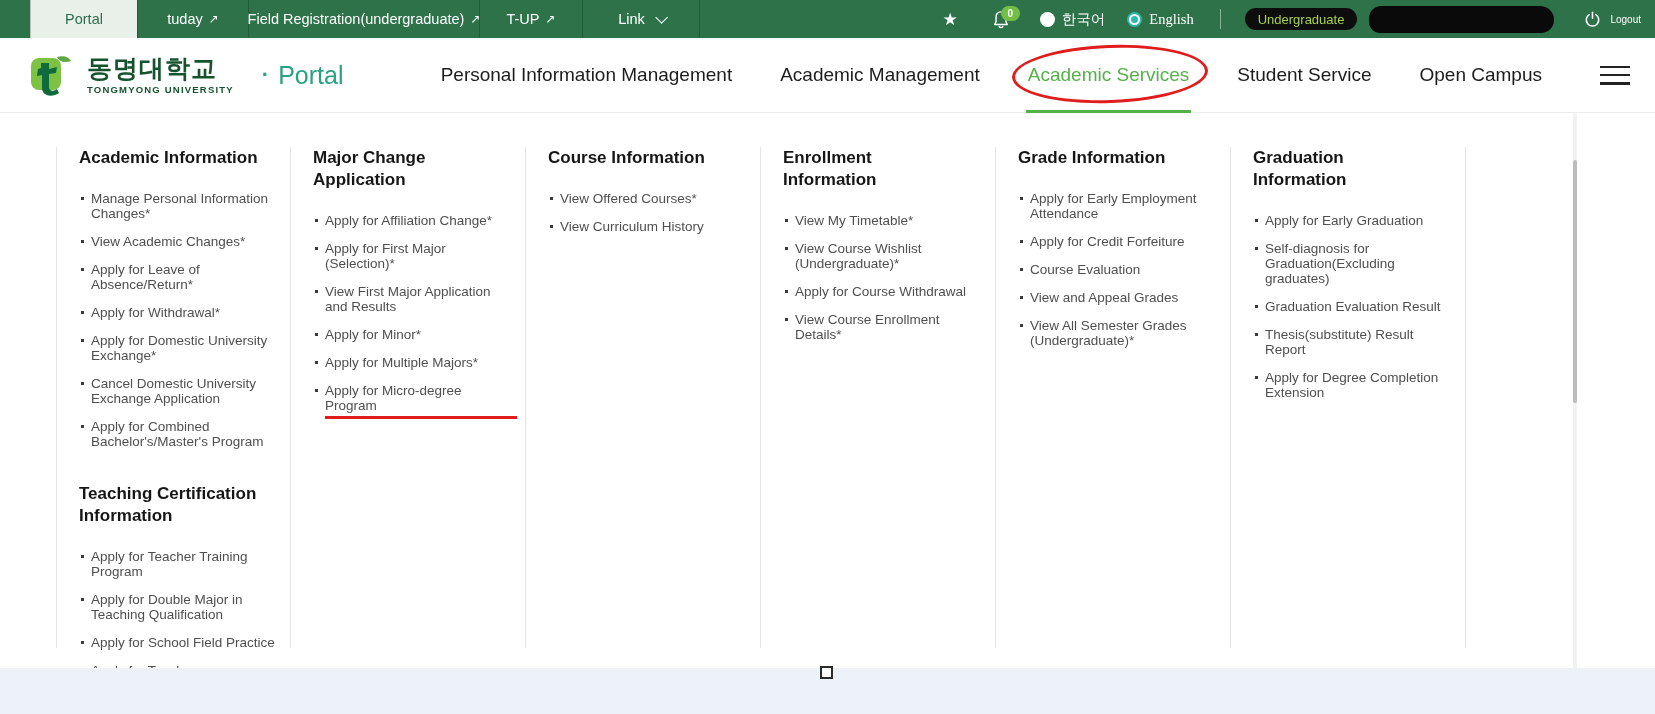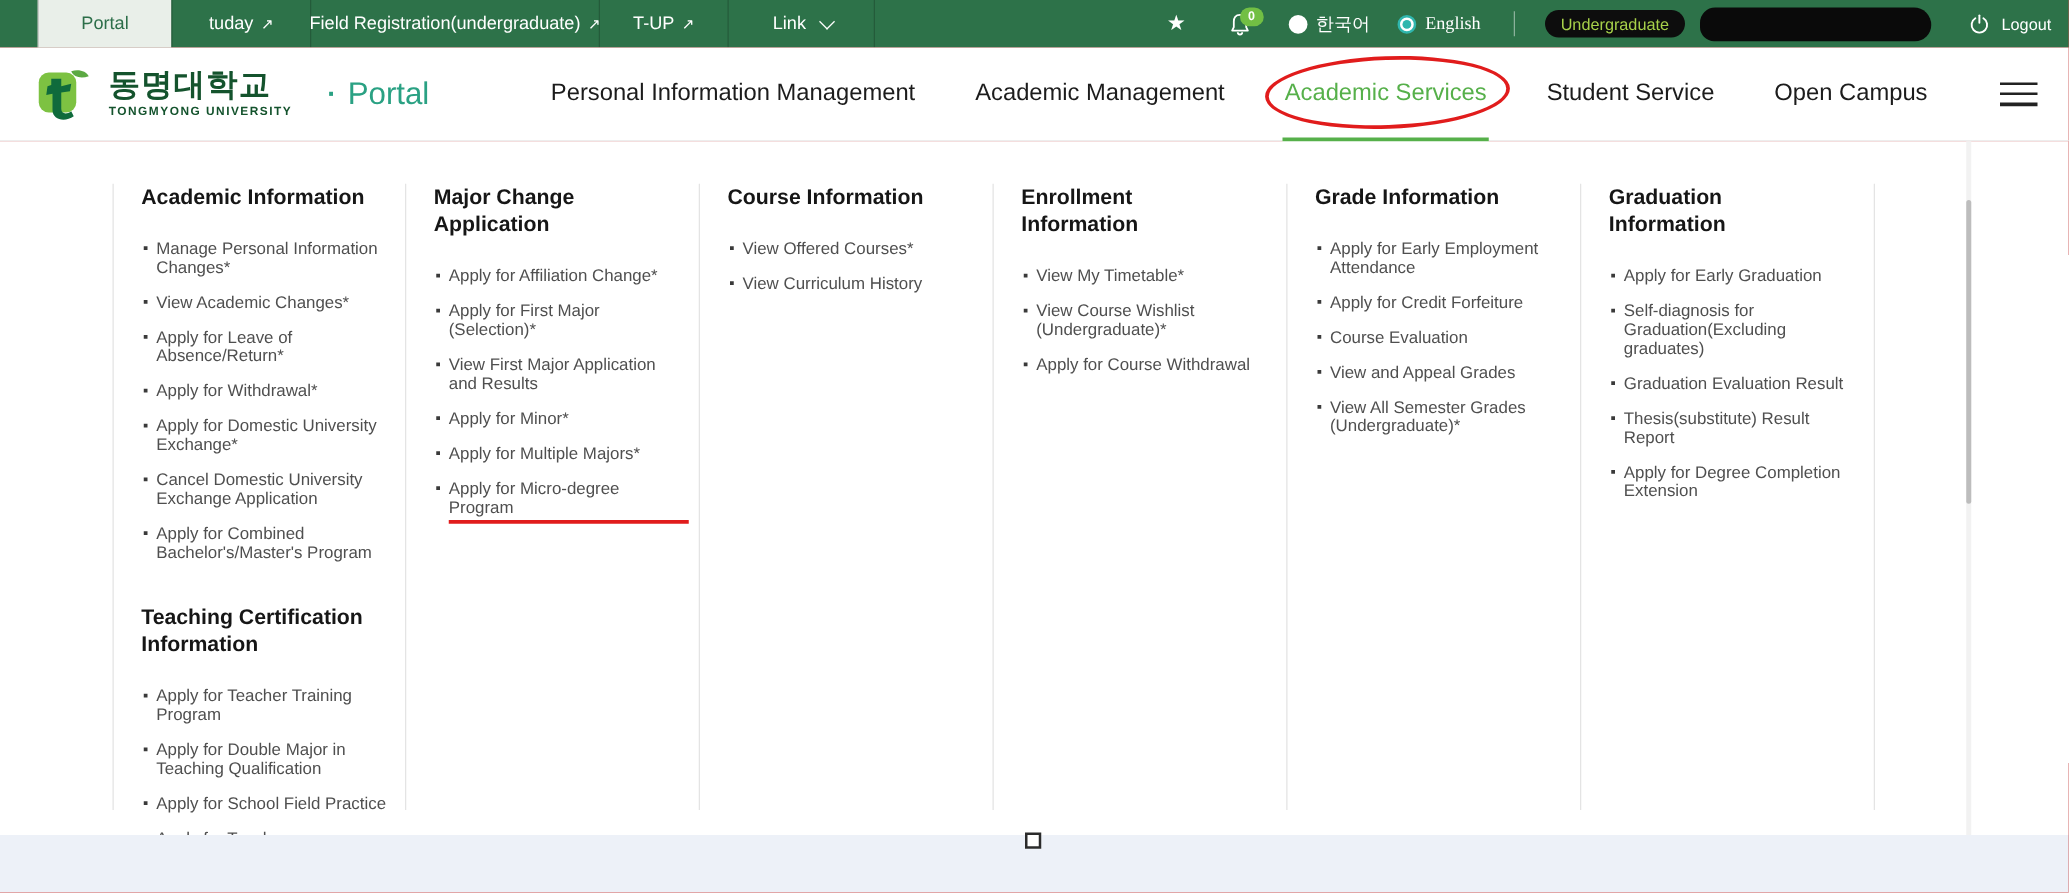--- a/index.html
+++ b/index.html
@@ -27,21 +27,21 @@
   .bell-badge{position:absolute;right:-10px;top:-4px;min-width:15px;height:15px;border-radius:8px;background:#72bf44;
               color:#fff;font-size:10px;font-weight:bold;display:flex;align-items:center;justify-content:center;padding:0 2px;}
   .lang-item{display:flex;align-items:center;gap:7px;color:#fff;font-size:14.5px;margin-right:22px;cursor:pointer;font-family:Liberation Serif, serif;}
   .lang-circle{width:15px;height:15px;border-radius:50%;background:#fff;box-sizing:border-box;}
   .lang-circle.selected{background:#fff;border:2px solid #2fb6ad;position:relative;}
   .lang-circle.selected::after{content:'';position:absolute;left:2px;top:2px;width:7px;height:7px;border-radius:50%;background:#2fb6ad;}
   .tb-divider{width:1px;height:20px;background:rgba(255,255,255,0.45);margin:0 24px 0 4px;}
   .role-pill{height:22px;border-radius:11px;background:#0d0d0d;color:#a7d14a;font-size:13px;display:flex;
              align-items:center;padding:0 13px;margin-right:12px;white-space:nowrap;}
   .redaction{width:185px;height:27px;background:#0a0a0a;border-radius:14px 16px 15px 13px;margin-right:30px;}
-  .logout{display:flex;align-items:center;gap:9px;color:#fff;font-size:13px;cursor:pointer;}
+  .logout{display:flex;align-items:center;gap:9px;color:#fff;font-size:10px;cursor:pointer;}
 
   
   .header{position:absolute;left:0;top:38px;width:100%;height:75px;background:#fff;display:flex;align-items:center;
           padding-left:27px;box-sizing:border-box;border-bottom:1px solid #ededed;}
   .logo{display:flex;align-items:center;gap:14px;cursor:pointer;}
   .logo-text{display:flex;flex-direction:column;}
   .logo-kr{font-size:25px;font-weight:bold;color:#14532d;letter-spacing:1px;line-height:1;}
   .logo-en{font-size:9.5px;font-weight:bold;color:#14532d;letter-spacing:1.2px;margin-top:3px;}
   .portal-label{margin-left:14px;font-size:25px;color:#2aa183;display:flex;align-items:center;gap:9px;}
   .portal-dot{font-weight:bold;font-size:22px;}
@@ -49,21 +49,21 @@
   .nav-item{position:relative;font-size:19px;color:#1c1c1c;cursor:pointer;padding:26px 0;white-space:nowrap;}
   .nav-item.active{color:#56b04a;}
   .nav-item.active::after{content:'';position:absolute;left:-2px;right:-2px;bottom:-2px;height:4px;background:#56b04a;}
   .nav-item.annotated::before{content:'';position:absolute;left:-16px;right:-18px;top:7px;bottom:9px;
         border:3.5px solid #e11c1c;border-radius:50%;transform:rotate(-2deg);pointer-events:none;}
   .hamburger{width:30px;height:19px;display:flex;flex-direction:column;justify-content:space-between;cursor:pointer;margin-right:25px;}
   .hamburger div{height:2.5px;background:#222;}
 
   
   .megamenu{position:absolute;left:0;top:113px;width:100%;height:555px;background:#fff;overflow:hidden;}
-  .cols{display:flex;margin-left:90px;padding-top:34px;height:501px;box-sizing:content-box;}
+  .cols{display:flex;margin-left:56px;padding-top:34px;height:501px;box-sizing:content-box;}
   .col{width:235px;box-sizing:border-box;padding-left:22px;padding-right:12px;border-right:1px solid #e4e4e4;}
   .col:first-child{border-left:1px solid #e4e4e4;}
   .group-title{font-size:17px;font-weight:bold;color:#161616;line-height:1.3;margin:0 0 22px 0;max-width:185px;}
   .group + .group{margin-top:34px;}
   .menu-list{list-style:none;margin:0;padding:0;}
   .menu-item{position:relative;padding-left:12px;font-size:13.5px;color:#4f4f4f;line-height:15px;
              margin-bottom:13px;max-width:190px;cursor:pointer;}
   .menu-item::before{content:'';position:absolute;left:2px;top:6px;width:3px;height:3px;background:#3a3a3a;}
   .red-underline-label{position:relative;display:inline-block;}
   .red-underline-label::after{content:'';position:absolute;left:0;right:-4px;bottom:-6px;height:3px;background:#e11c1c;}
@@ -210,20 +210,21 @@
             </ul>
           </div>
         </div>
         <div class="col">
           <div class="group">
             <div class="group-title">Enrollment Information</div>
             <ul class="menu-list">
               <li class="menu-item"><span>View My Timetable*</span></li>
               <li class="menu-item"><span>View Course Wishlist (Undergraduate)*</span></li>
               <li class="menu-item"><span>Apply for Course Withdrawal</span></li>
+              <li class="menu-item"><span>View Course Enrollment Details*</span></li>
             </ul>
           </div>
         </div>
         <div class="col">
           <div class="group">
             <div class="group-title">Grade Information</div>
             <ul class="menu-list">
               <li class="menu-item"><span>Apply for Early Employment Attendance</span></li>
               <li class="menu-item"><span>Apply for Credit Forfeiture</span></li>
               <li class="menu-item"><span>Course Evaluation</span></li>

